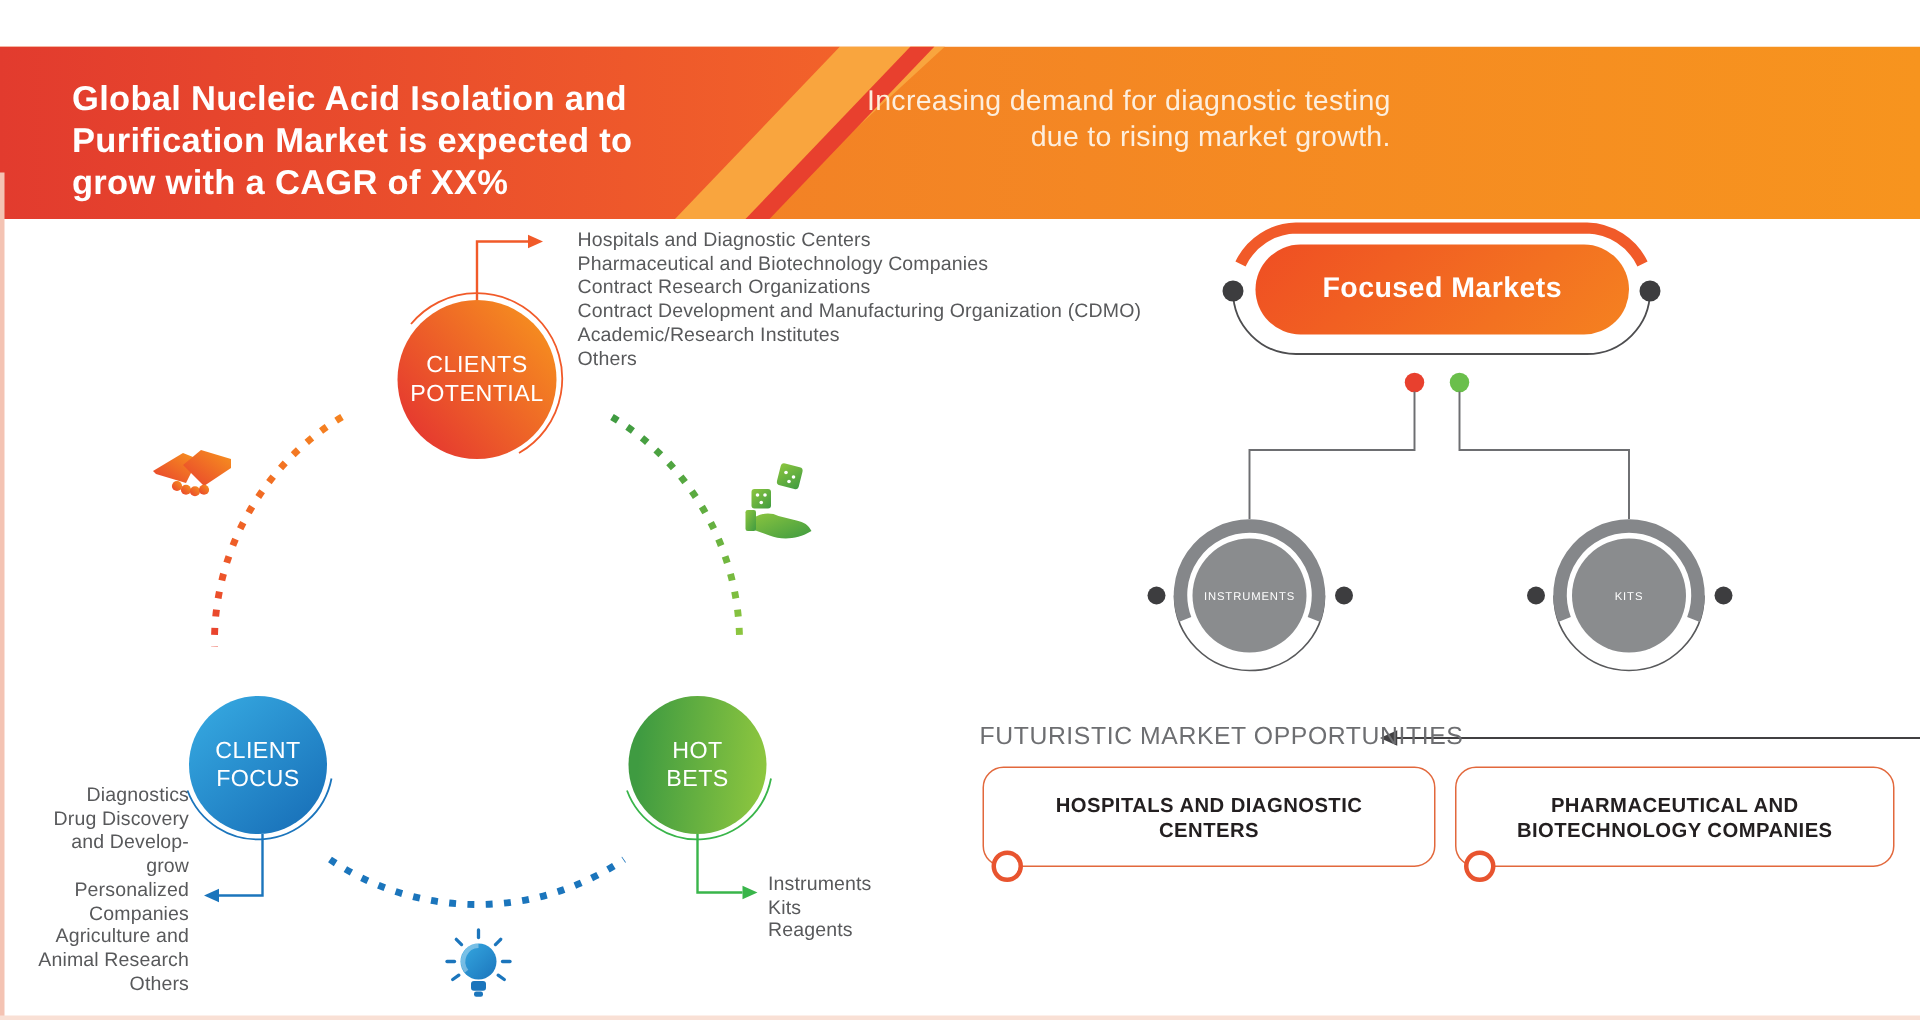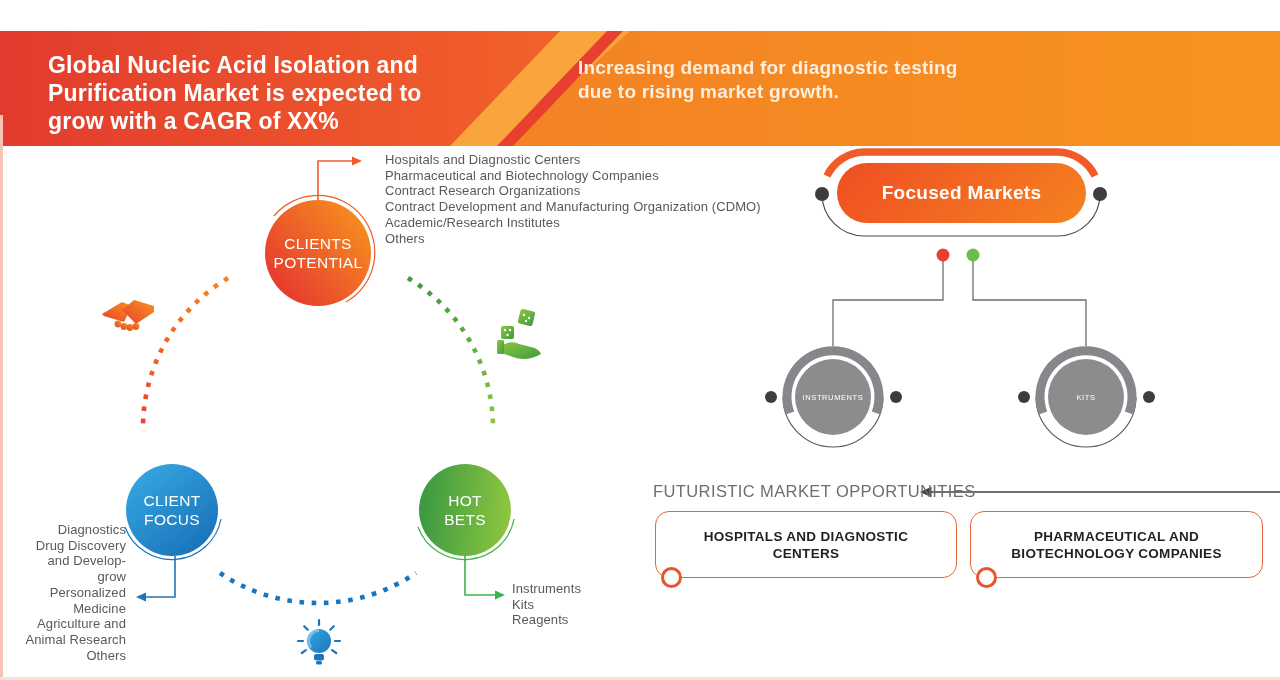--- a/index.html
+++ b/index.html
@@ -4,21 +4,21 @@
 <style>
   html,body{margin:0;padding:0;background:#fff;}
   #canvas{position:relative;width:1280px;height:680px;background:#ffffff;overflow:hidden;
           font-family:"Liberation Sans",sans-serif;}
   
   .header{position:absolute;left:0;top:0;width:1280px;height:115px;margin-top:31px;}
   .header svg{position:absolute;left:0;top:0;}
   .hdr-title{position:absolute;left:48px;top:20px;color:#fff;font-size:23px;line-height:28px;
              font-weight:700;letter-spacing:.2px;}
   .hdr-sub{position:absolute;left:578px;top:25px;color:#fdeedd;font-size:19px;line-height:24px;
-           font-weight:700;letter-spacing:.2px;}
+           font-weight:400;letter-spacing:.2px;text-align:right;}
   
   .edge-l{position:absolute;left:0;top:115px;bottom:0;width:3px;background:#f4c3b3;}
   .edge-b{position:absolute;left:0;right:0;bottom:0;height:3px;background:#f9e0d5;}
   
   #art{position:absolute;left:0;top:0;}
   
   .vcircle{position:absolute;border-radius:50%;display:flex;align-items:center;justify-content:center;
            text-align:center;color:#fff;font-weight:500;letter-spacing:.3px;}
   .vcircle .lbl{line-height:19px;font-size:15.5px;}
   .c-cp{left:265px;top:200px;width:106px;height:106px;
@@ -231,21 +231,21 @@
     <div>Academic/Research Institutes</div>
     <div>Others</div>
   </div>
 
   <div class="list cf-list">
     <div>Diagnostics</div>
     <div>Drug Discovery</div>
     <div>and Develop-</div>
     <div>grow</div>
     <div>Personalized</div>
-    <div>Medicine</div>
+    <div>Companies</div>
     <div>Agriculture and</div>
     <div>Animal Research</div>
     <div>Others</div>
   </div>
 
   <div class="list hb-list">
     <div>Instruments</div>
     <div>Kits</div>
     <div>Reagents</div>
   </div>

